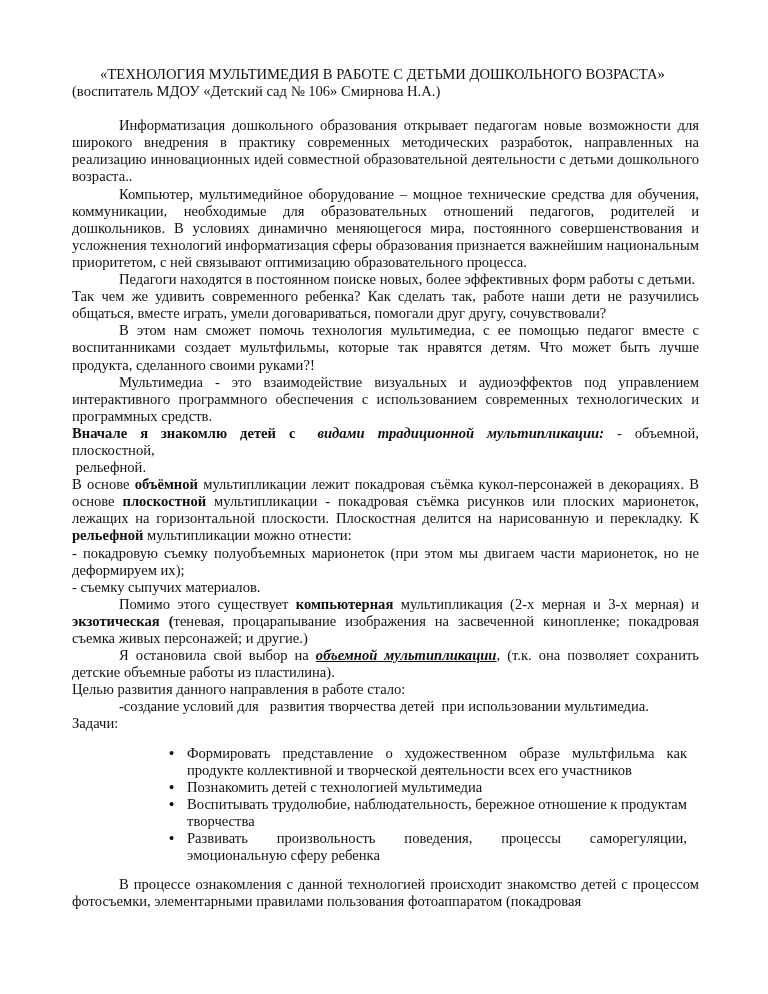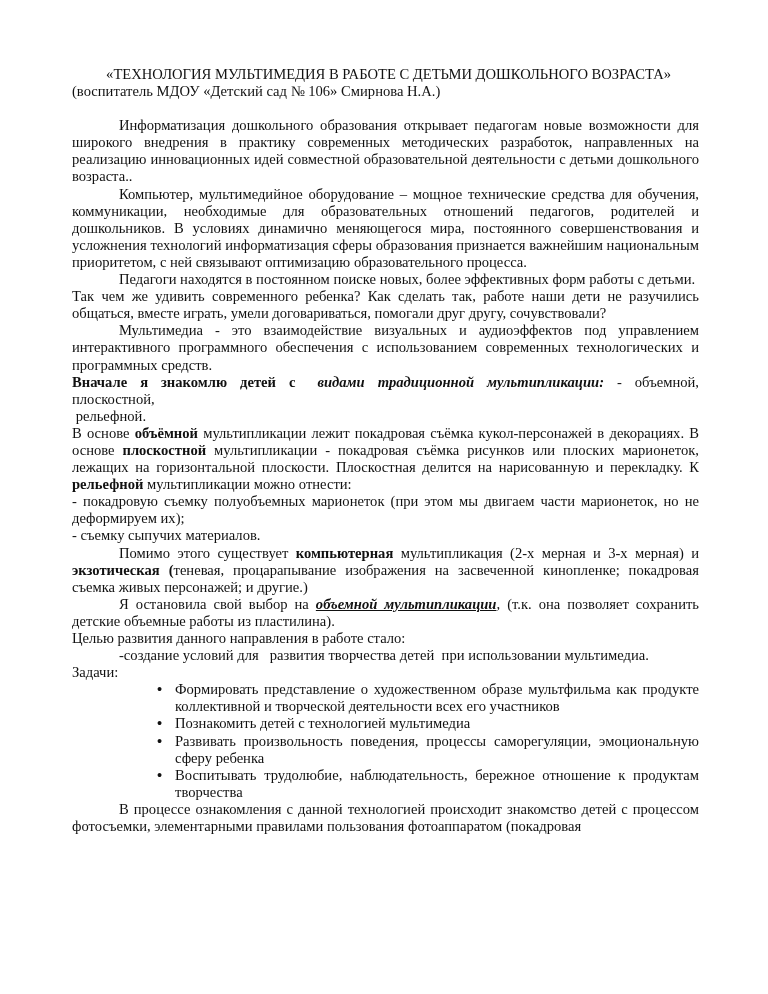--- a/index.html
+++ b/index.html
@@ -2,43 +2,44 @@
 <html><head>
 <meta charset="utf-8">
 <style>
   html, body { margin: 0; padding: 0; background: #ffffff; }
   body { width: 768px; height: 994px; overflow: hidden; position: relative; }
   .page {
     position: absolute; left: 72px; top: 66px; width: 627px;
     font-family: "Liberation Serif", serif; font-size: 14.6px; line-height: 17.1px;
     color: #111111;
   }
-  .title { text-align: right; padding-left: 28px; padding-right: 28px; }
+  .title { text-align: left; padding-left: 28px; padding-right: 28px; }
   .subtitle { margin-bottom: 17px; }
   p { margin: 0; text-align: justify; }
   .ind { text-indent: 47px; font-family: Liberation Serif, serif; }
   .ind2 { padding-left: 47px; }
   .b { font-weight: bold; }
   .bi { font-weight: bold; font-style: italic; margin-left: 9px; }
   .bui { font-weight: bold; font-style: italic; text-decoration: underline; }
-  ul { margin: 0; padding: 0 0 0 85px; list-style: none; }
+  ul { margin: 12px; padding: 0 0 0 85px; list-style: none; }
   li { position: relative; padding-left: 18px; text-align: justify; }
   li::before { content: "•"; position: absolute; left: 0; top: 0; font-weight: bold; }
 </style>
 </head>
 <body>
 
 <div class="page">
   <div class="title">«ТЕХНОЛОГИЯ МУЛЬТИМЕДИЯ В РАБОТЕ С ДЕТЬМИ ДОШКОЛЬНОГО ВОЗРАСТА»</div>
   <div class="subtitle">(воспитатель МДОУ «Детский сад № 106» Смирнова Н.А.)</div>
 
   <p class="ind">Информатизация дошкольного образования открывает педагогам новые возможности для широкого внедрения в практику современных  методических разработок, направленных на реализацию инновационных идей совместной образовательной деятельности с детьми дошкольного возраста..</p>
   <p class="ind">Компьютер, мультимедийное оборудование – мощное технические средства для обучения, коммуникации, необходимые для  образовательных отношений педагогов, родителей и дошкольников. В условиях динамично меняющегося мира, постоянного совершенствования и усложнения технологий информатизация сферы образования признается важнейшим национальным приоритетом, с ней связывают оптимизацию образовательного процесса.</p>
   <p class="ind">Педагоги  находятся в постоянном поиске новых, более эффективных форм работы с детьми.</p>
   <p>Так чем же удивить современного ребенка? Как сделать так, работе наши дети не разучились общаться, вместе играть, умели договариваться, помогали друг другу, сочувствовали?</p>
+  <p class="ind">В этом нам сможет помочь технология мультимедиа, с ее помощью педагог вместе с воспитанниками создает мультфильмы, которые так нравятся детям. Что может быть лучше продукта, сделанного своими руками?!</p>
   <p class="ind">Мультимедиа - это взаимодействие визуальных и аудиоэффектов под управлением интерактивного программного обеспечения с использованием современных технологических и программных средств.</p>
 
   <p><span class="b">Вначале я знакомлю детей с </span><span class="bi">видами традиционной мультипликации:</span><span> - объемной, плоскостной,</span></p>
   <p style="white-space:pre;"> рельефной.</p>
 
   <p><span>В основе </span><span class="b">объёмной</span><span> мультипликации лежит покадровая съёмка кукол-персонажей в декорациях. В основе </span><span class="b">плоскостной</span><span> мультипликации - покадровая съёмка рисунков или плоских марионеток, лежащих на горизонтальной плоскости. Плоскостная делится на нарисованную и перекладку. К </span><span class="b">рельефной</span><span> мультипликации можно отнести:</span></p>
 
   <p>- покадровую съемку полуобъемных марионеток (при этом мы двигаем части марионеток, но не деформируем их);</p>
   <p>- съемку сыпучих материалов.</p>
 
@@ -46,18 +47,18 @@
 
   <p class="ind"><span>Я остановила свой выбор на </span><span class="bui">объемной мультипликации</span><span>, (т.к. она позволяет сохранить детские объемные работы из пластилина).</span></p>
 
   <p>Целью развития данного направления в работе стало:</p>
   <p class="ind2" style="white-space:pre;">-создание условий для   развития творчества детей  при использовании мультимедиа.</p>
   <p>Задачи:</p>
 
   <ul>
     <li>Формировать представление о художественном образе мультфильма как продукте коллективной и творческой деятельности всех его участников</li>
     <li>Познакомить детей с технологией мультимедиа</li>
+    <li>Воспитывать трудолюбие, наблюдательность, бережное отношение к продуктам творчества</li>
     <li>Развивать произвольность поведения, процессы саморегуляции, эмоциональную сферу ребенка</li>
-    <li>Воспитывать трудолюбие, наблюдательность, бережное отношение к продуктам творчества</li>
   </ul>
 
   <p class="ind">В процессе ознакомления с данной технологией происходит знакомство детей с процессом фотосъемки, элементарными правилами пользования фотоаппаратом (покадровая</p>
 </div>
 
 </body></html>

